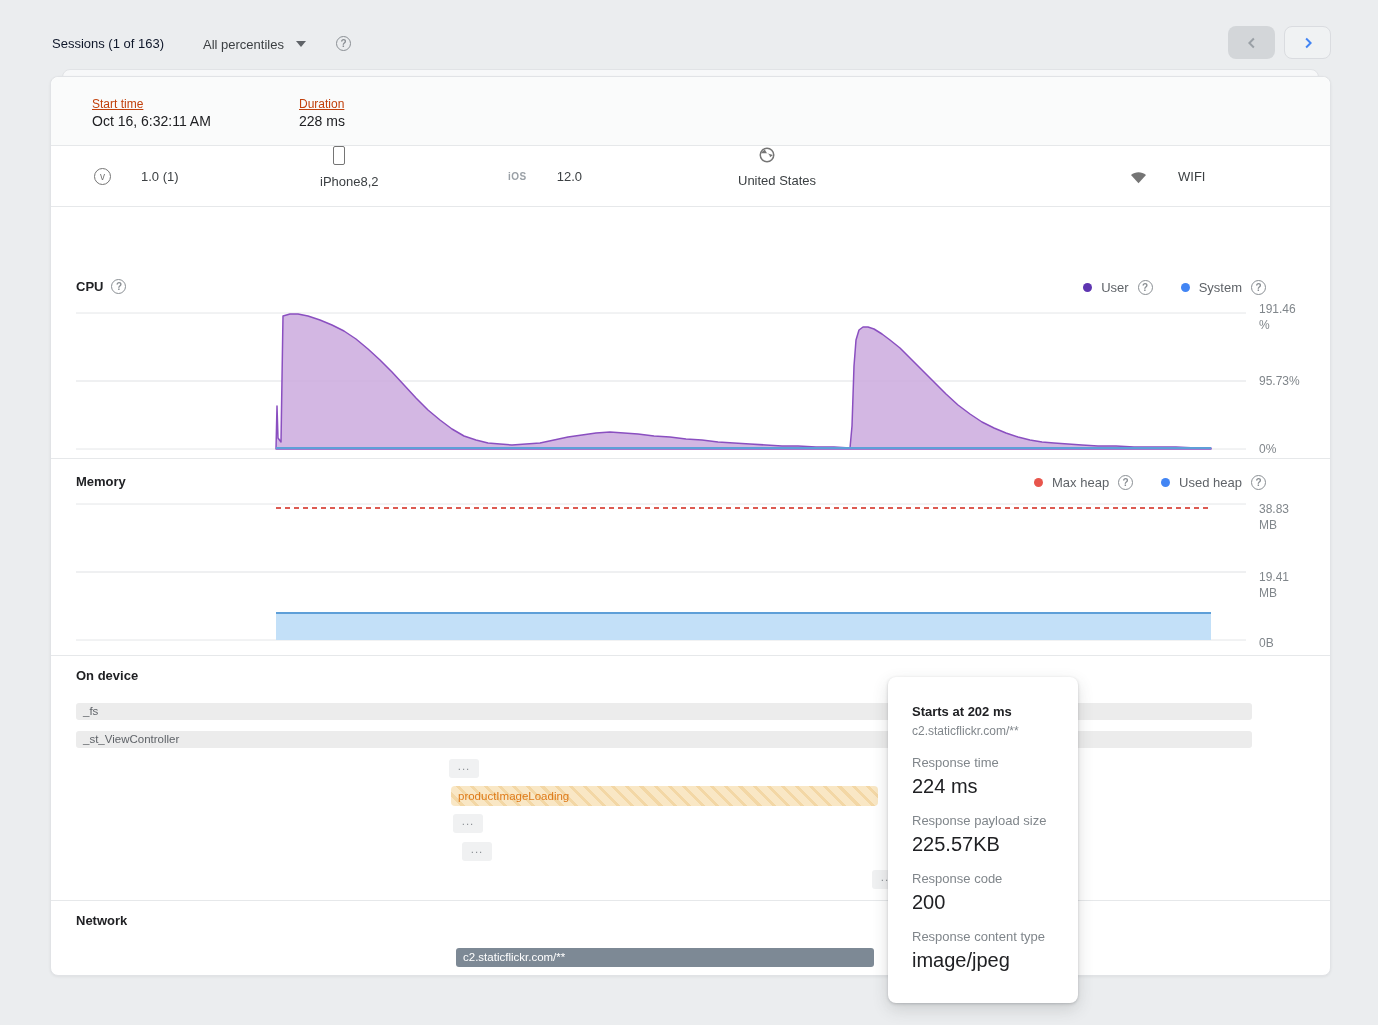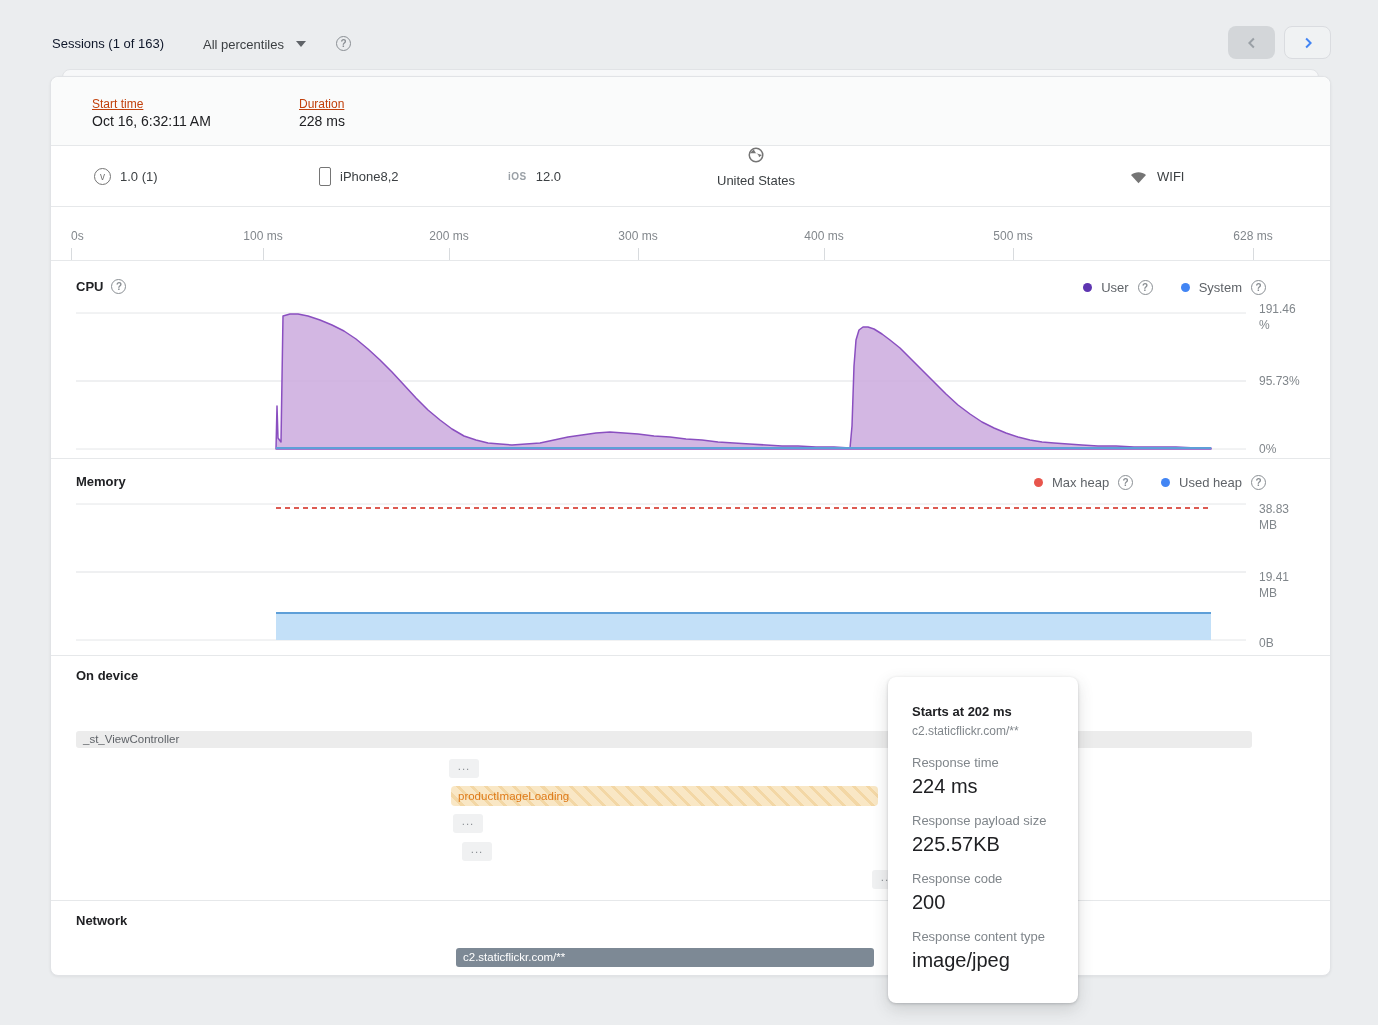--- a/index.html
+++ b/index.html
@@ -30,21 +30,21 @@
           border:1px solid #e1e3e6; border-radius:8px; box-shadow:0 1px 3px rgba(0,0,0,.06); }
 
   .session-header { position:absolute; left:0; top:0; width:100%; height:69px; background:#fafbfb;
                     border-bottom:1px solid #e6e8ea; border-radius:8px 8px 0 0; }
   .meta-group { position:absolute; top:20px; }
   .meta-label { font-size:12px; color:#c2410c; margin-bottom:2px;text-decoration:underline; }
   .meta-value { font-size:14px; color:#202124; }
 
   .device-row { position:absolute; left:0; top:69px; width:100%; height:61px; border-bottom:1px solid #e6e8ea; }
   .dev-item { position:absolute; top:0; height:61px; display:flex; align-items:center; gap:9px; }
-  .dev-item .txt { font-size:13px; color:#3c4043; }
+  .dev-item .txt { font-size:13px; color:#3c4043;margin-left:21px; }
   .icon-circle-v { width:17px; height:17px; border:1.5px solid #757575; border-radius:50%;
                    display:flex; align-items:center; justify-content:center; font-size:10px; color:#757575; }
   .icon-phone { width:12px; height:19px; border:1.5px solid #757575; border-radius:2px; }
   .icon-ios { font-size:10px; font-weight:bold; color:#9aa0a6; letter-spacing:.5px; }
   .icon-signal { width:0; height:0; border-left:17px solid transparent; border-bottom:14px solid #757575; }
 
   .ruler { position:absolute; left:0; top:130px; width:100%; height:54px; border-bottom:1px solid #e6e8ea; }
   .tl-label { position:absolute; top:22px; font-size:12px; color:#82878c; transform:translateX(-50%); white-space:nowrap; }
   .tl-left { transform:none; }
   .tl-tick { position:absolute; bottom:0; width:1px; height:12px; background:#d8dbde; }
@@ -120,21 +120,21 @@
         <div class="meta-label">Duration</div>
         <div class="meta-value">228 ms</div>
       </div>
     </div>
 
     <div class="device-row">
       <div class="dev-item" style="left:43px;">
         <span class="icon-circle-v">v</span>
         <span class="txt">1.0 (1)</span>
       </div>
-      <div class="dev-item" style="left:268px;">
+      <div class="dev-item" style="left:248px;flex-direction:column;">
         <span class="icon-phone"></span>
         <span class="txt">iPhone8,2</span>
       </div>
       <div class="dev-item" style="left:457px;">
         <span class="icon-ios">iOS</span>
         <span class="txt">12.0</span>
       </div>
       <div class="dev-item" style="left:666px;flex-direction:column;">
         <svg width="18" height="18" viewBox="0 0 24 24">
           <circle cx="12" cy="12" r="9" fill="none" stroke="#757575" stroke-width="2"></circle>
@@ -144,36 +144,20 @@
         <span class="txt">United States</span>
       </div>
       <div class="dev-item" style="left:1078px;">
         <svg width="19" height="16" viewBox="0 0 24 20">
           <path d="M12 18 L2.5 7.5 C8 2.8 16 2.8 21.5 7.5 Z" fill="#757575"></path>
         </svg>
         <span class="txt">WIFI</span>
       </div>
     </div>
 
-    <div class="ruler">
-      <span class="tl-label tl-left" style="left:20px;">0s</span>
-      <span class="tl-label" style="left:212px;">100 ms</span>
-      <span class="tl-label" style="left:398px;">200 ms</span>
-      <span class="tl-label" style="left:587px;">300 ms</span>
-      <span class="tl-label" style="left:773px;">400 ms</span>
-      <span class="tl-label" style="left:962px;">500 ms</span>
-      <span class="tl-label" style="left:1202px;">628 ms</span>
-      <div class="tl-tick" style="left:20px;"></div>
-      <div class="tl-tick" style="left:212px;"></div>
-      <div class="tl-tick" style="left:398px;"></div>
-      <div class="tl-tick" style="left:587px;"></div>
-      <div class="tl-tick" style="left:773px;"></div>
-      <div class="tl-tick" style="left:962px;"></div>
-      <div class="tl-tick" style="left:1202px;"></div>
-    </div>
 
     <div class="section cpu-section">
       <div class="sec-title" style="top:18px;">
         <span>CPU</span>
         <span class="help"></span>
       </div>
       <div class="legend" style="top:19px;">
         <span class="dot dot-user"></span>
         <span class="lbl">User</span>
         <span class="help"></span>
@@ -220,20 +204,21 @@
 MB</div>
       <div class="ylabel" style="top:110px;">19.41
 MB</div>
       <div class="ylabel" style="top:176px;">0B</div>
     </div>
 
     <div class="section ondevice-section">
       <div class="sec-title" style="top:12px;">
         <span>On device</span>
       </div>
+      <div class="bar" style="left:25px; top:47px; width:1176px;">_fs</div>
       <div class="bar" style="left:25px; top:75px; width:1176px;">_st_ViewController</div>
       <div class="bar chip" style="left:398px; top:103px;">...</div>
       <div class="bar trace-hatched" style="left:400px; top:130px; width:427px;">productImageLoading</div>
       <div class="bar chip" style="left:402px; top:158px;">...</div>
       <div class="bar chip" style="left:411px; top:186px;">...</div>
       <div class="bar chip" style="left:821px; top:214px;">...</div>
     </div>
 
     <div class="section network-section">
       <div class="sec-title" style="top:12px;">

